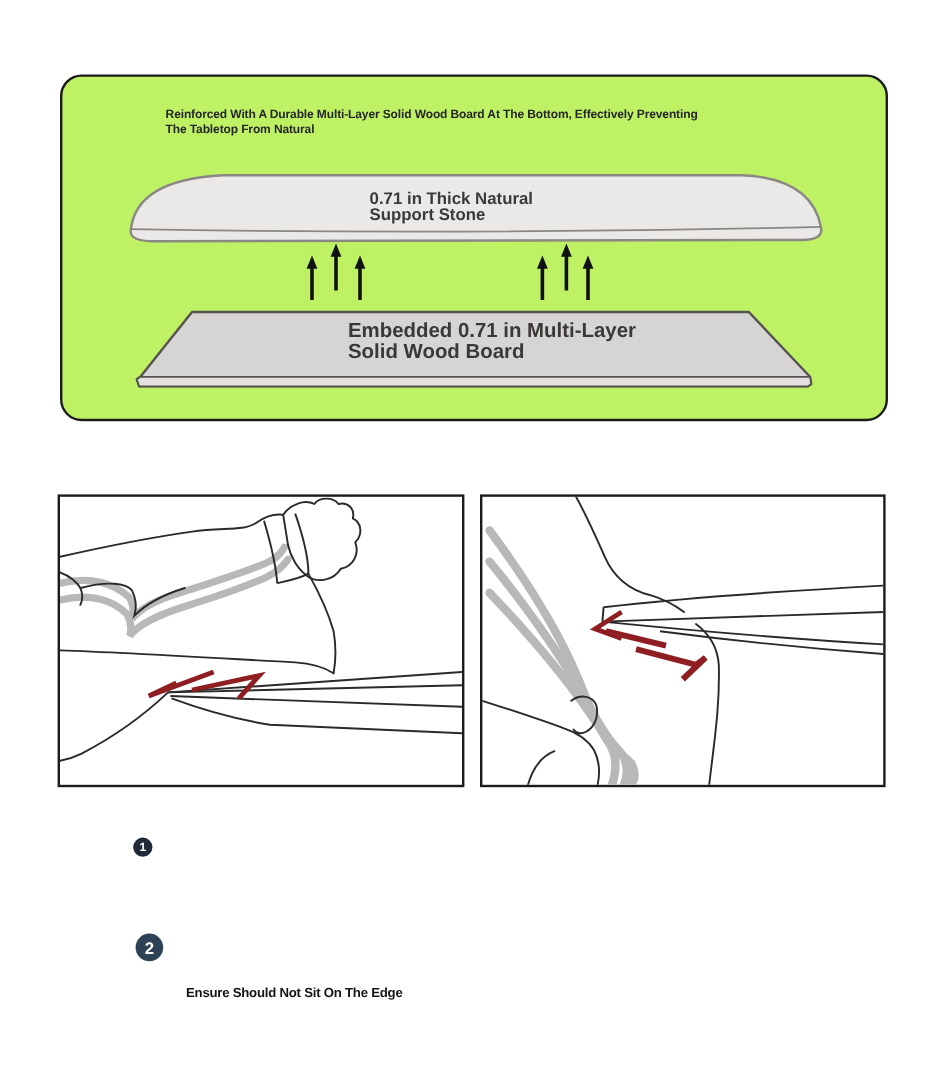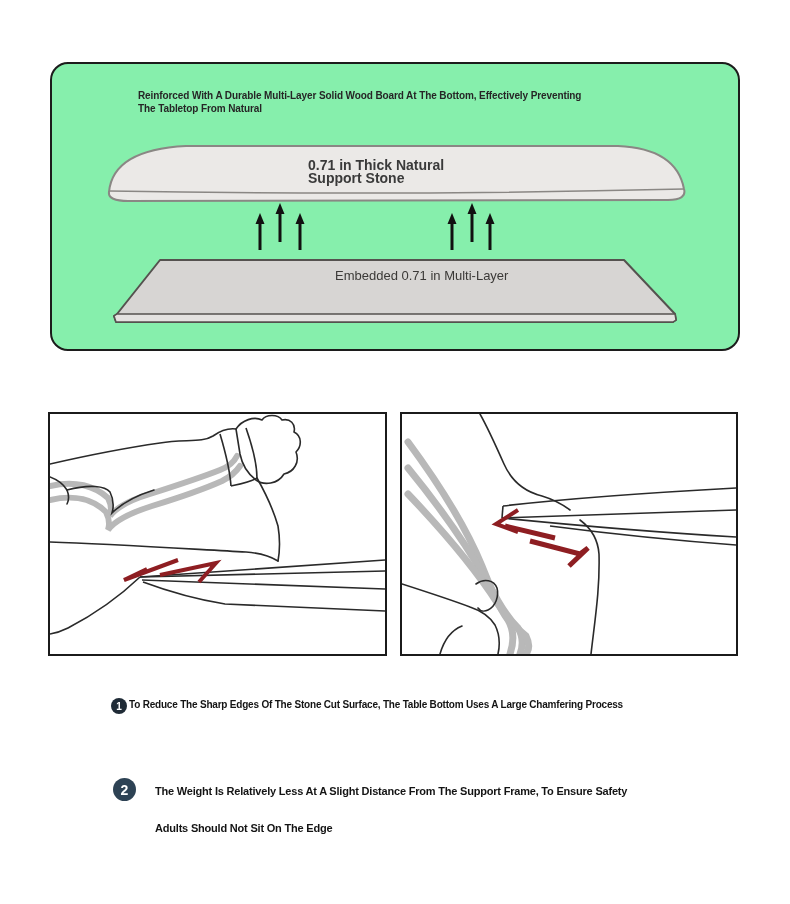--- a/index.html
+++ b/index.html
@@ -3,34 +3,34 @@
 <meta charset="utf-8">
 <style>
   html,body{margin:0;padding:0;background:#fff;}
   .canvas{
     position:relative;width:790px;height:904px;background:#ffffff;
     font-family:"Liberation Sans", sans-serif;color:#1f1f1f;overflow:hidden;
   }
   
   .construction-box{
     position:absolute;left:50px;top:62px;width:690px;height:289px;
-    box-sizing:border-box;border:2px solid #1c1c1c;border-radius:18px;background:#86efac;
+    box-sizing:border-box;border:2px solid #1c1c1c;border-radius:18px;background:#bef264;
   }
   .construction-box svg{position:absolute;left:0;top:0;}
   .diagram-heading{
     position:absolute;left:86px;top:25px;width:560px;
     font-size:10px;font-weight:700;letter-spacing:-0.1px;line-height:13px;color:#262626;
   }
   .stone-label{
     position:absolute;left:256px;top:95px;
     font-size:14px;font-weight:700;line-height:13px;color:#3a3a3a;
   }
   .wood-label{
     position:absolute;left:238px;top:203px;
-    font-size:13px;font-weight:400;line-height:17px;color:#3b3937;margin-left:45px;
+    font-size:17px;font-weight:700;line-height:17px;color:#3b3937;
   }
   
   .edge-panel{
     position:absolute;box-sizing:border-box;border:2px solid #1b1b1b;background:#fff;
   }
   .edge-panel.left{left:48px;top:412px;width:339px;height:244px;}
   .edge-panel.right{left:400px;top:412px;width:338px;height:244px;}
   .edge-panel svg{position:absolute;left:0;top:0;}
   
   .note-badge{
@@ -83,20 +83,21 @@
     <div class="diagram-heading">
       <div>Reinforced With A Durable Multi-Layer Solid Wood Board At The Bottom, Effectively Preventing</div>
       <div>The Tabletop From Natural</div>
     </div>
     <div class="stone-label">
       <div>0.71 in Thick Natural</div>
       <div>Support Stone</div>
     </div>
     <div class="wood-label">
       <div>Embedded 0.71 in Multi-Layer</div>
+      <div>Solid Wood Board</div>
     </div>
   </div>
 
   <div class="edge-panel left">
     <svg width="335" height="240" viewBox="0 0 335 240">
 
       <g fill="none" stroke="#b8b8b8" stroke-width="6" stroke-linecap="round">
         <path d="M0,72 C25,66 45,72 58,84 C61,90 62,96 60,102 C66,94 80,86 100,80 C125,72 150,64 170,56 C178,53 184,48 187,42"></path>
         <path d="M0,86 C25,80 44,86 56,98 C59,104 60,110 58,116 C64,108 80,99 102,92 C128,84 152,76 172,67 C180,63 186,58 190,52"></path>
       </g>
@@ -160,21 +161,19 @@
         <path d="M116,96 L94,110 L116,118"></path>
         <path d="M103,112 L153,124" stroke-width="5"></path>
         <path d="M128,127 L178,140 L186,134 L167,152" stroke-width="5"></path>
       </g>
     </svg>
   </div>
 
   <div class="note-badge badge-1">
     <span>1</span>
   </div>
-  <div class="note-line note-text-sm n1-l1">To Reduce The Sharp Edges Of The Stone Cut Surface, The Table Bottom Uses A Large Chamfering Process</div>
 
   <div class="note-badge badge-2">
     <span>2</span>
   </div>
-  <div class="note-line note-text n2-l1">The Weight Is Relatively Less At A Slight Distance From The Support Frame, To Ensure Safety</div>
-  <div class="note-line note-text n2-l2">Adults Should Not Sit On The Edge</div>
+  <div class="note-line note-text n2-l2">Ensure Should Not Sit On The Edge</div>
 
 </div>
 
 </body></html>

